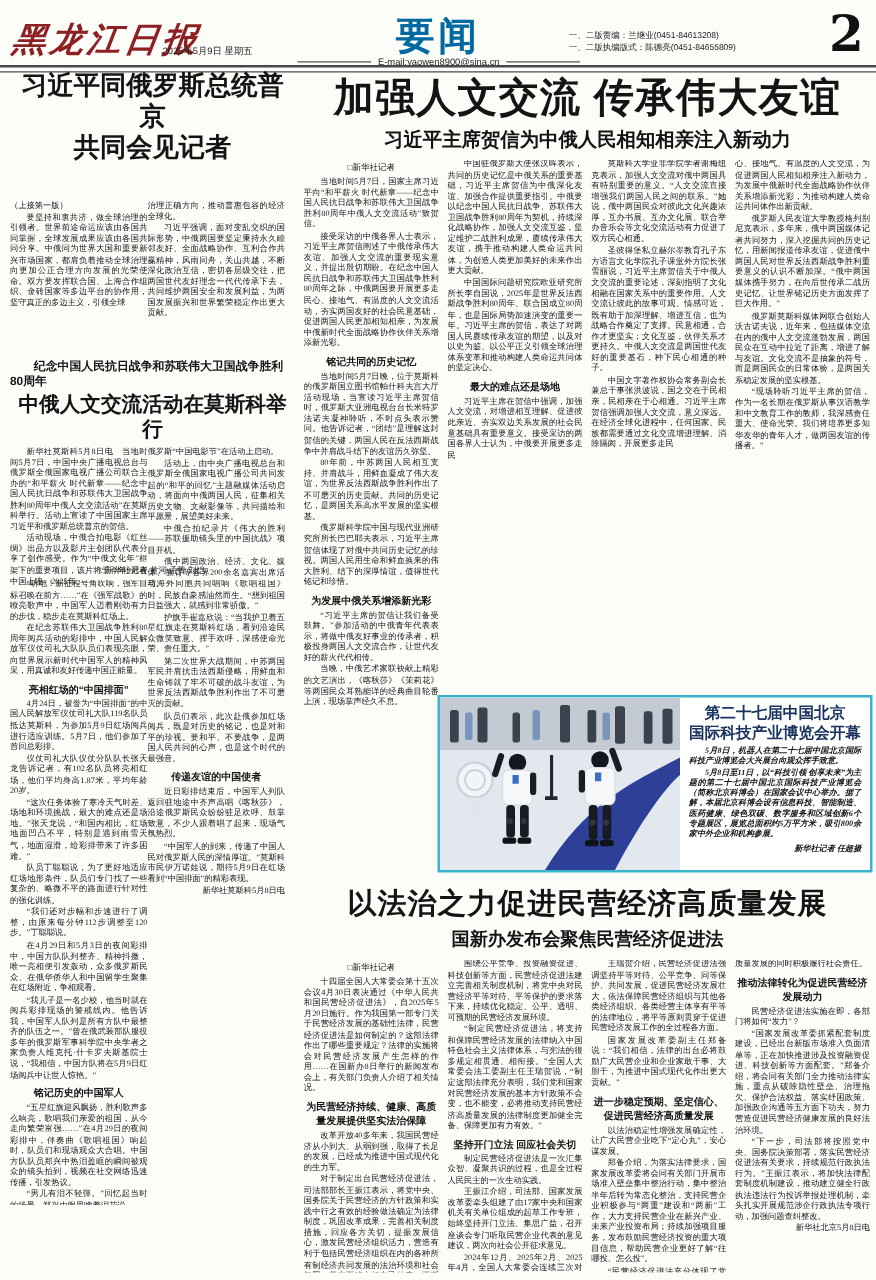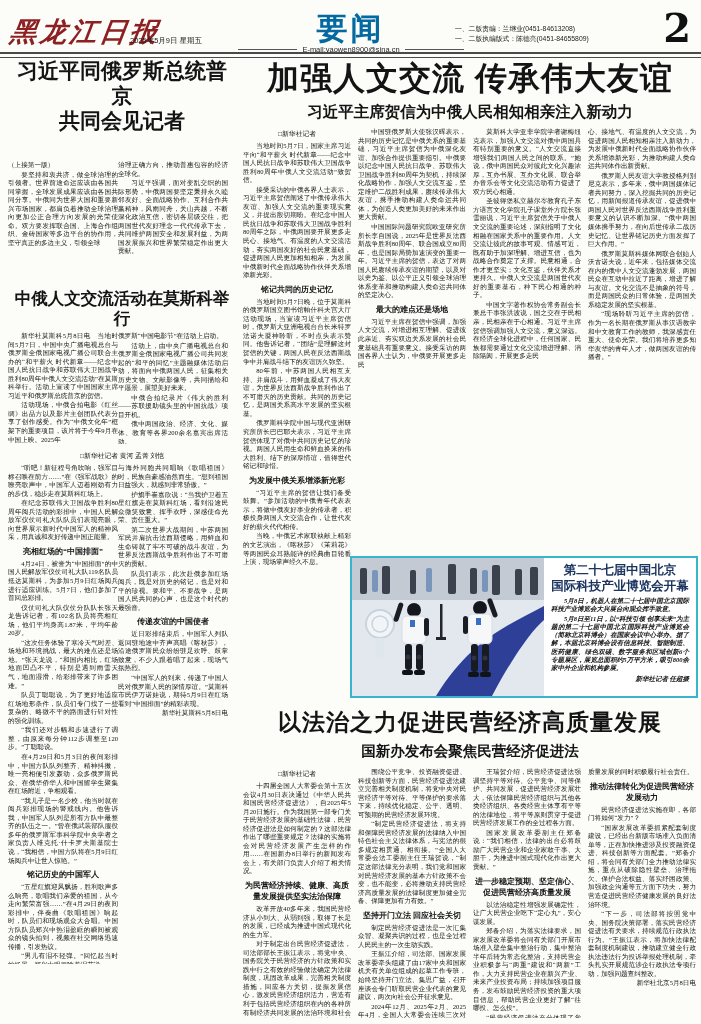--- a/index.html
+++ b/index.html
@@ -21,21 +21,21 @@
   
   .p{font-size:6.6px;line-height:8.55px;text-align:justify;margin:0 0 1px 0;text-indent:2em;}
   .p.nindent{text-indent:0;}
   .p.dateline{text-align:right;text-indent:0;}
   .sh{font-family:"Liberation Sans",sans-serif;font-weight:bold;font-size:8px;text-align:center;margin:4px 0 3px;}
   .by{font-size:6.8px;text-align:center;margin:1px 0 3px;text-indent:0;}
   .cols{display:flex;gap:0;}
   .col{overflow:hidden;}
   
   #artA{position:absolute;left:8px;top:58px;width:228px;}
-  #artA .hl{font-family:Liberation Sans, sans-serif;font-weight:bold;font-size:21px;line-height:25px;text-align:center;margin-bottom:28px;}
+  #artA .hl{font-family:Liberation Mono, monospace;font-weight:bold;font-size:21px;line-height:25px;text-align:center;margin-bottom:28px;}
   #artA .col{width:110px;height:152px;}
   #artB{position:absolute;left:8px;top:288px;width:228px;}
   #artB .kicker{font-family:"Liberation Sans",sans-serif;font-weight:bold;font-size:9.5px;line-height:12px;text-indent:2em;margin:0 0 2px;}
   #artB .hl{font-family:"Liberation Sans",sans-serif;font-weight:bold;font-size:16.5px;line-height:20px;text-align:center;margin-bottom:4px;}
   #artB .col{width:110px;height:112px;}
   #artC{position:absolute;left:8px;top:450px;width:228px;}
   #artC .hl{font-family:"Liberation Sans",sans-serif;font-weight:bold;font-size:21px;line-height:25px;text-align:center;}
   #artC .col{width:110px;height:500px;}
   
   #mainTop{position:absolute;left:243px;top:60px;width:454px;text-align:center;}
@@ -92,20 +92,21 @@
         <p class="p">要坚持和衷共济，做全球治理的引领者。世界前途命运应该由各国共同掌握，全球发展成果应该由各国共同分享。中俄同为世界大国和重要新兴市场国家，都肩负着推动全球治理向更加公正合理方向发展的光荣使命。双方要发挥联合国、上海合作组织、金砖国家等多边平台的协作用，坚守真正的多边主义，引领全球</p>
       </div>
       <div class="col">
         <p class="p nindent">治理正确方向，推动普惠包容的经济全球化。</p>
         <p class="p">习近平强调，面对变乱交织的国际形势，中俄两国要坚定秉持永久睦邻友好、全面战略协作、互利合作共赢精神，风雨同舟，关山共越，不断深化政治互信，密切各层级交往，把两国世代友好理念一代代传承下去，共同维护两国安全和发展利益，为两国发展振兴和世界繁荣稳定作出更大贡献。</p>
       </div>
     </div>
   </div>
 
   <div id="artB">
+    <p class="kicker">纪念中国人民抗日战争和苏联伟大卫国战争胜利80周年</p>
     <div class="hl">中俄人文交流活动在莫斯科举行</div>
     <div class="cols">
       <div class="col">
         <p class="p">新华社莫斯科5月8日电　当地时间5月7日，中国中央广播电视总台与俄罗斯全俄国家电视广播公司联合主办的“和平薪火 时代新章——纪念中国人民抗日战争和苏联伟大卫国战争胜利80周年中俄人文交流活动”在莫斯科举行。活动上宣读了中国国家主席习近平和俄罗斯总统普京的贺信。</p>
         <p class="p">活动现场，中俄合拍电影《红丝绸》出品方以及影片主创团队代表分享了创作感受。作为“中俄文化年”框架下的重要项目，该片将于今年9月在中国上映。2025年</p>
       </div>
       <div class="col">
         <p class="p nindent">俄罗斯“中国电影节”在活动上启动。</p>
         <p class="p">活动上，由中央广播电视总台和俄罗斯全俄国家电视广播公司共同发起的“和平的回忆”主题融媒体活动启动，将面向中俄两国人民，征集相关历史文物、文献影像等，共同描绘和平愿景，展望美好未来。</p>
         <p class="p">中俄合拍纪录片《伟大的胜利——苏联援助镜头里的中国抗战》项目开机。</p>

